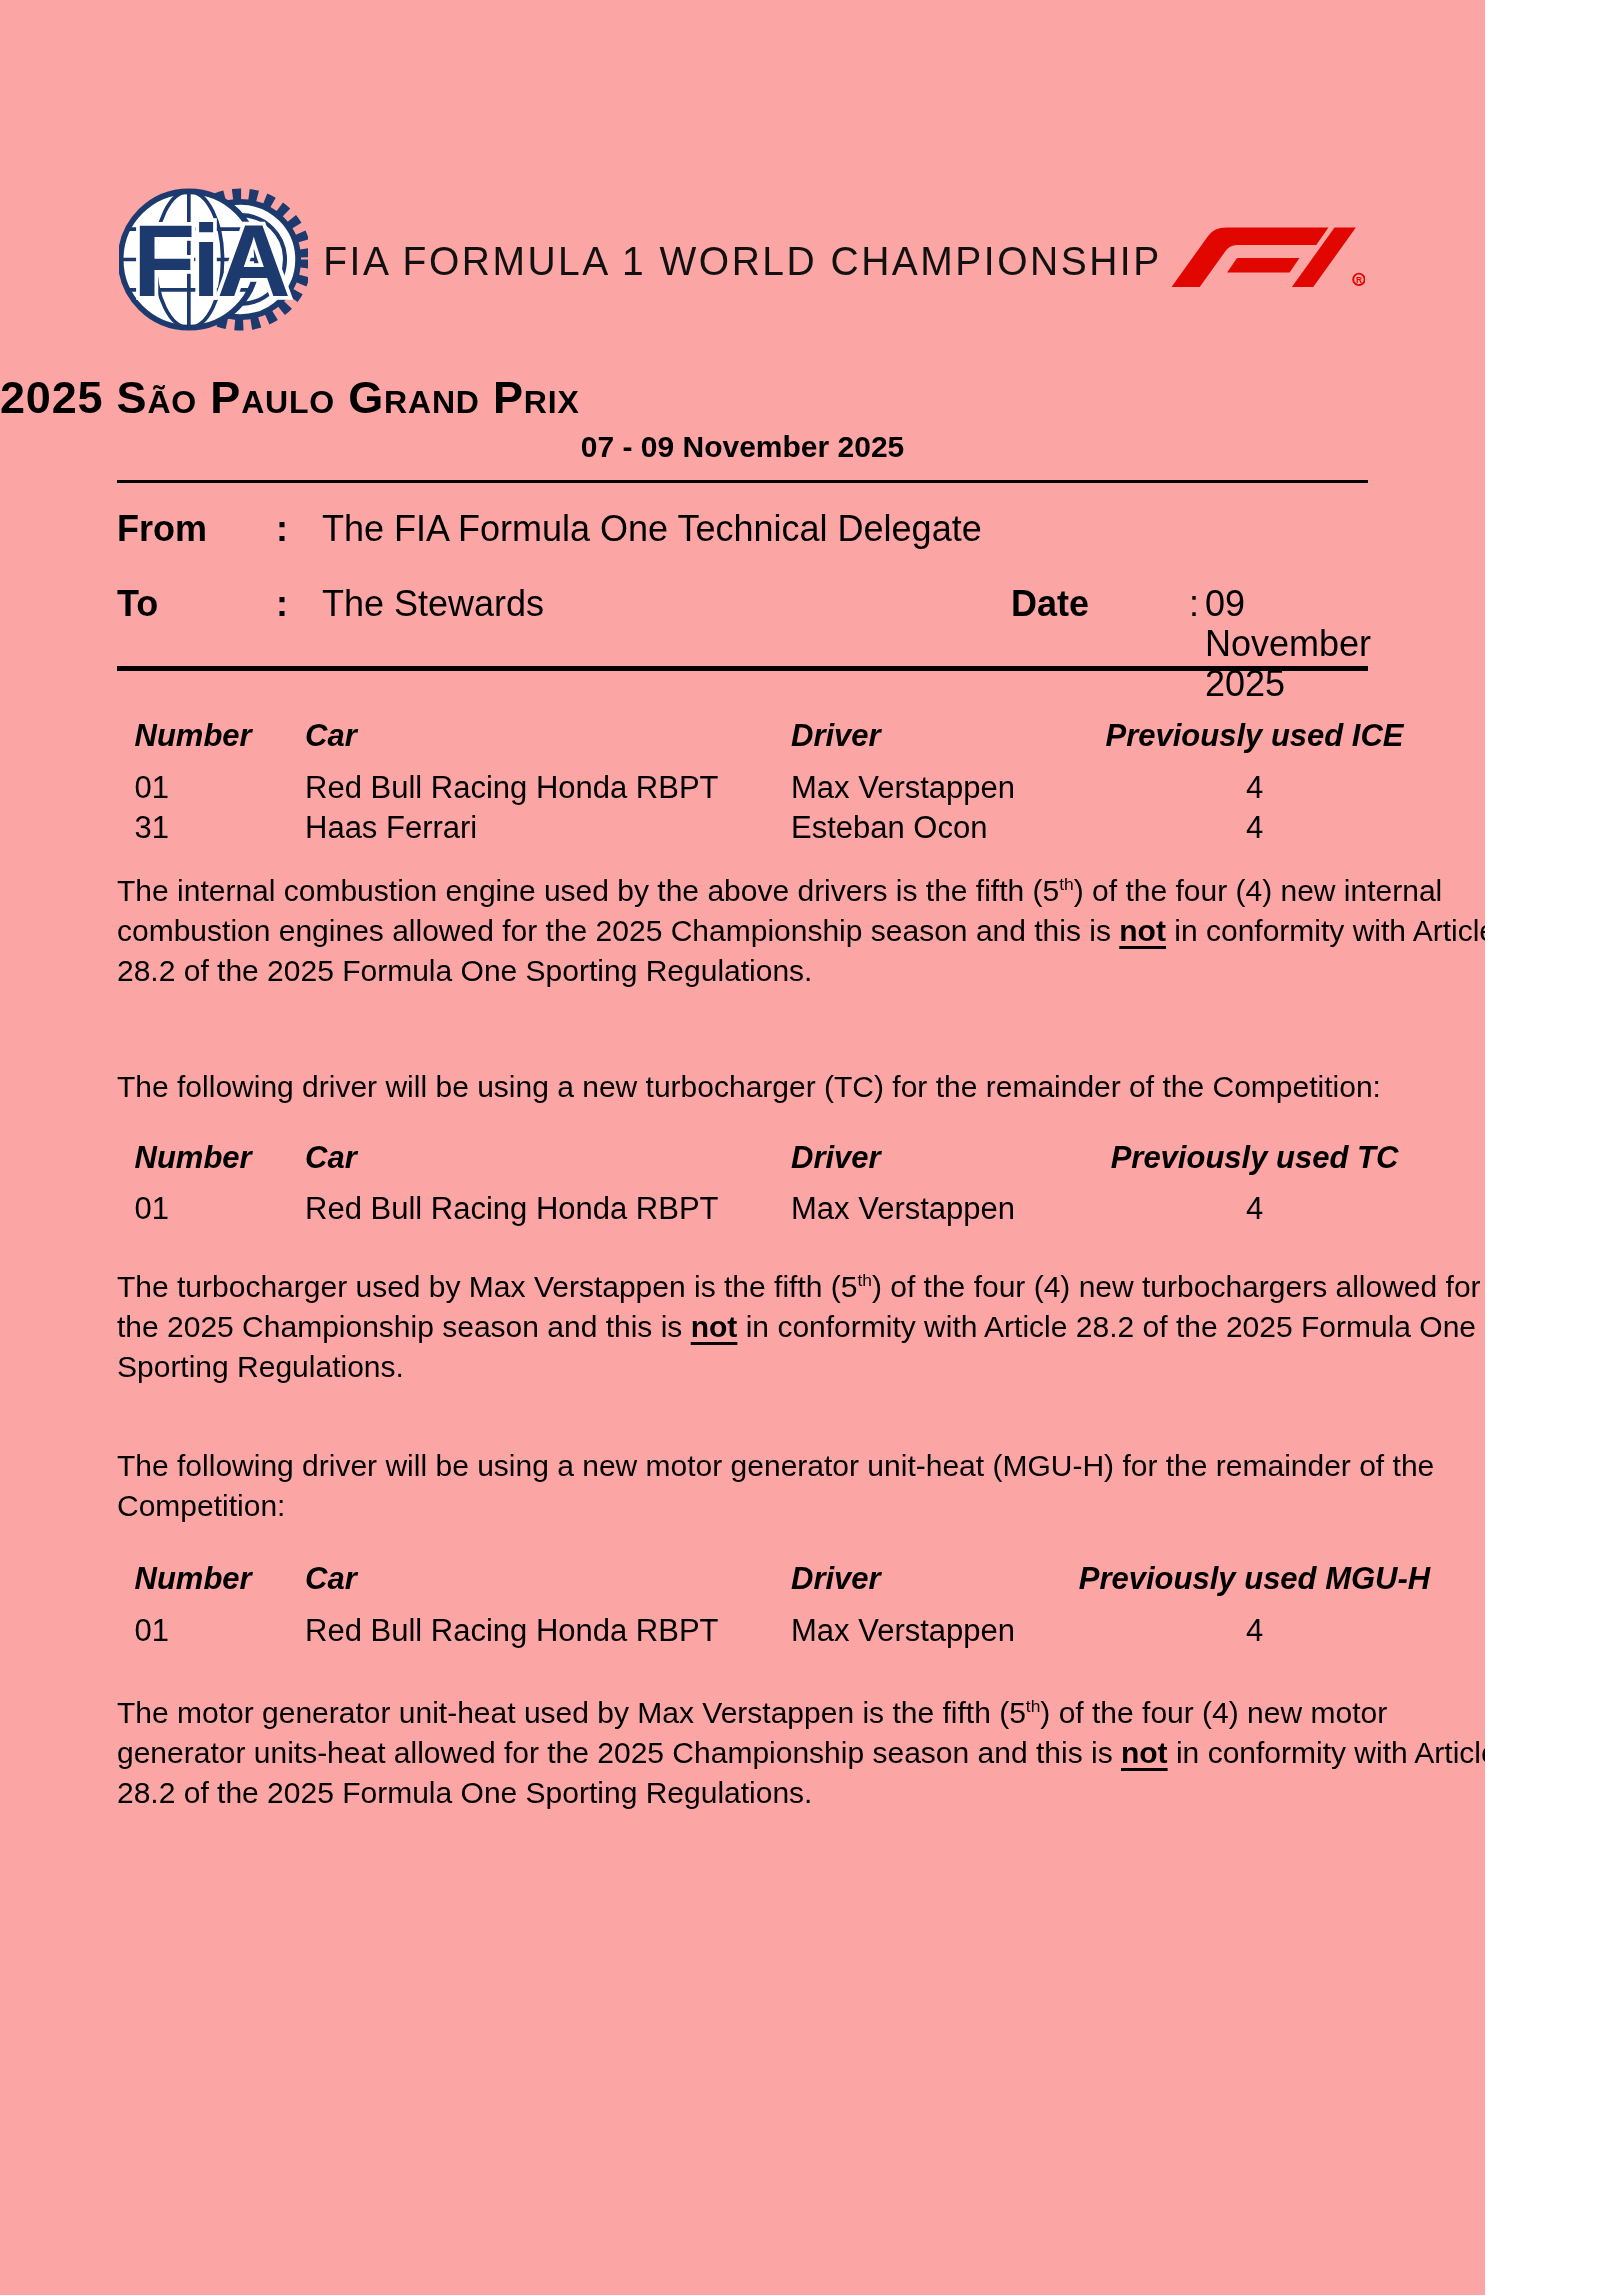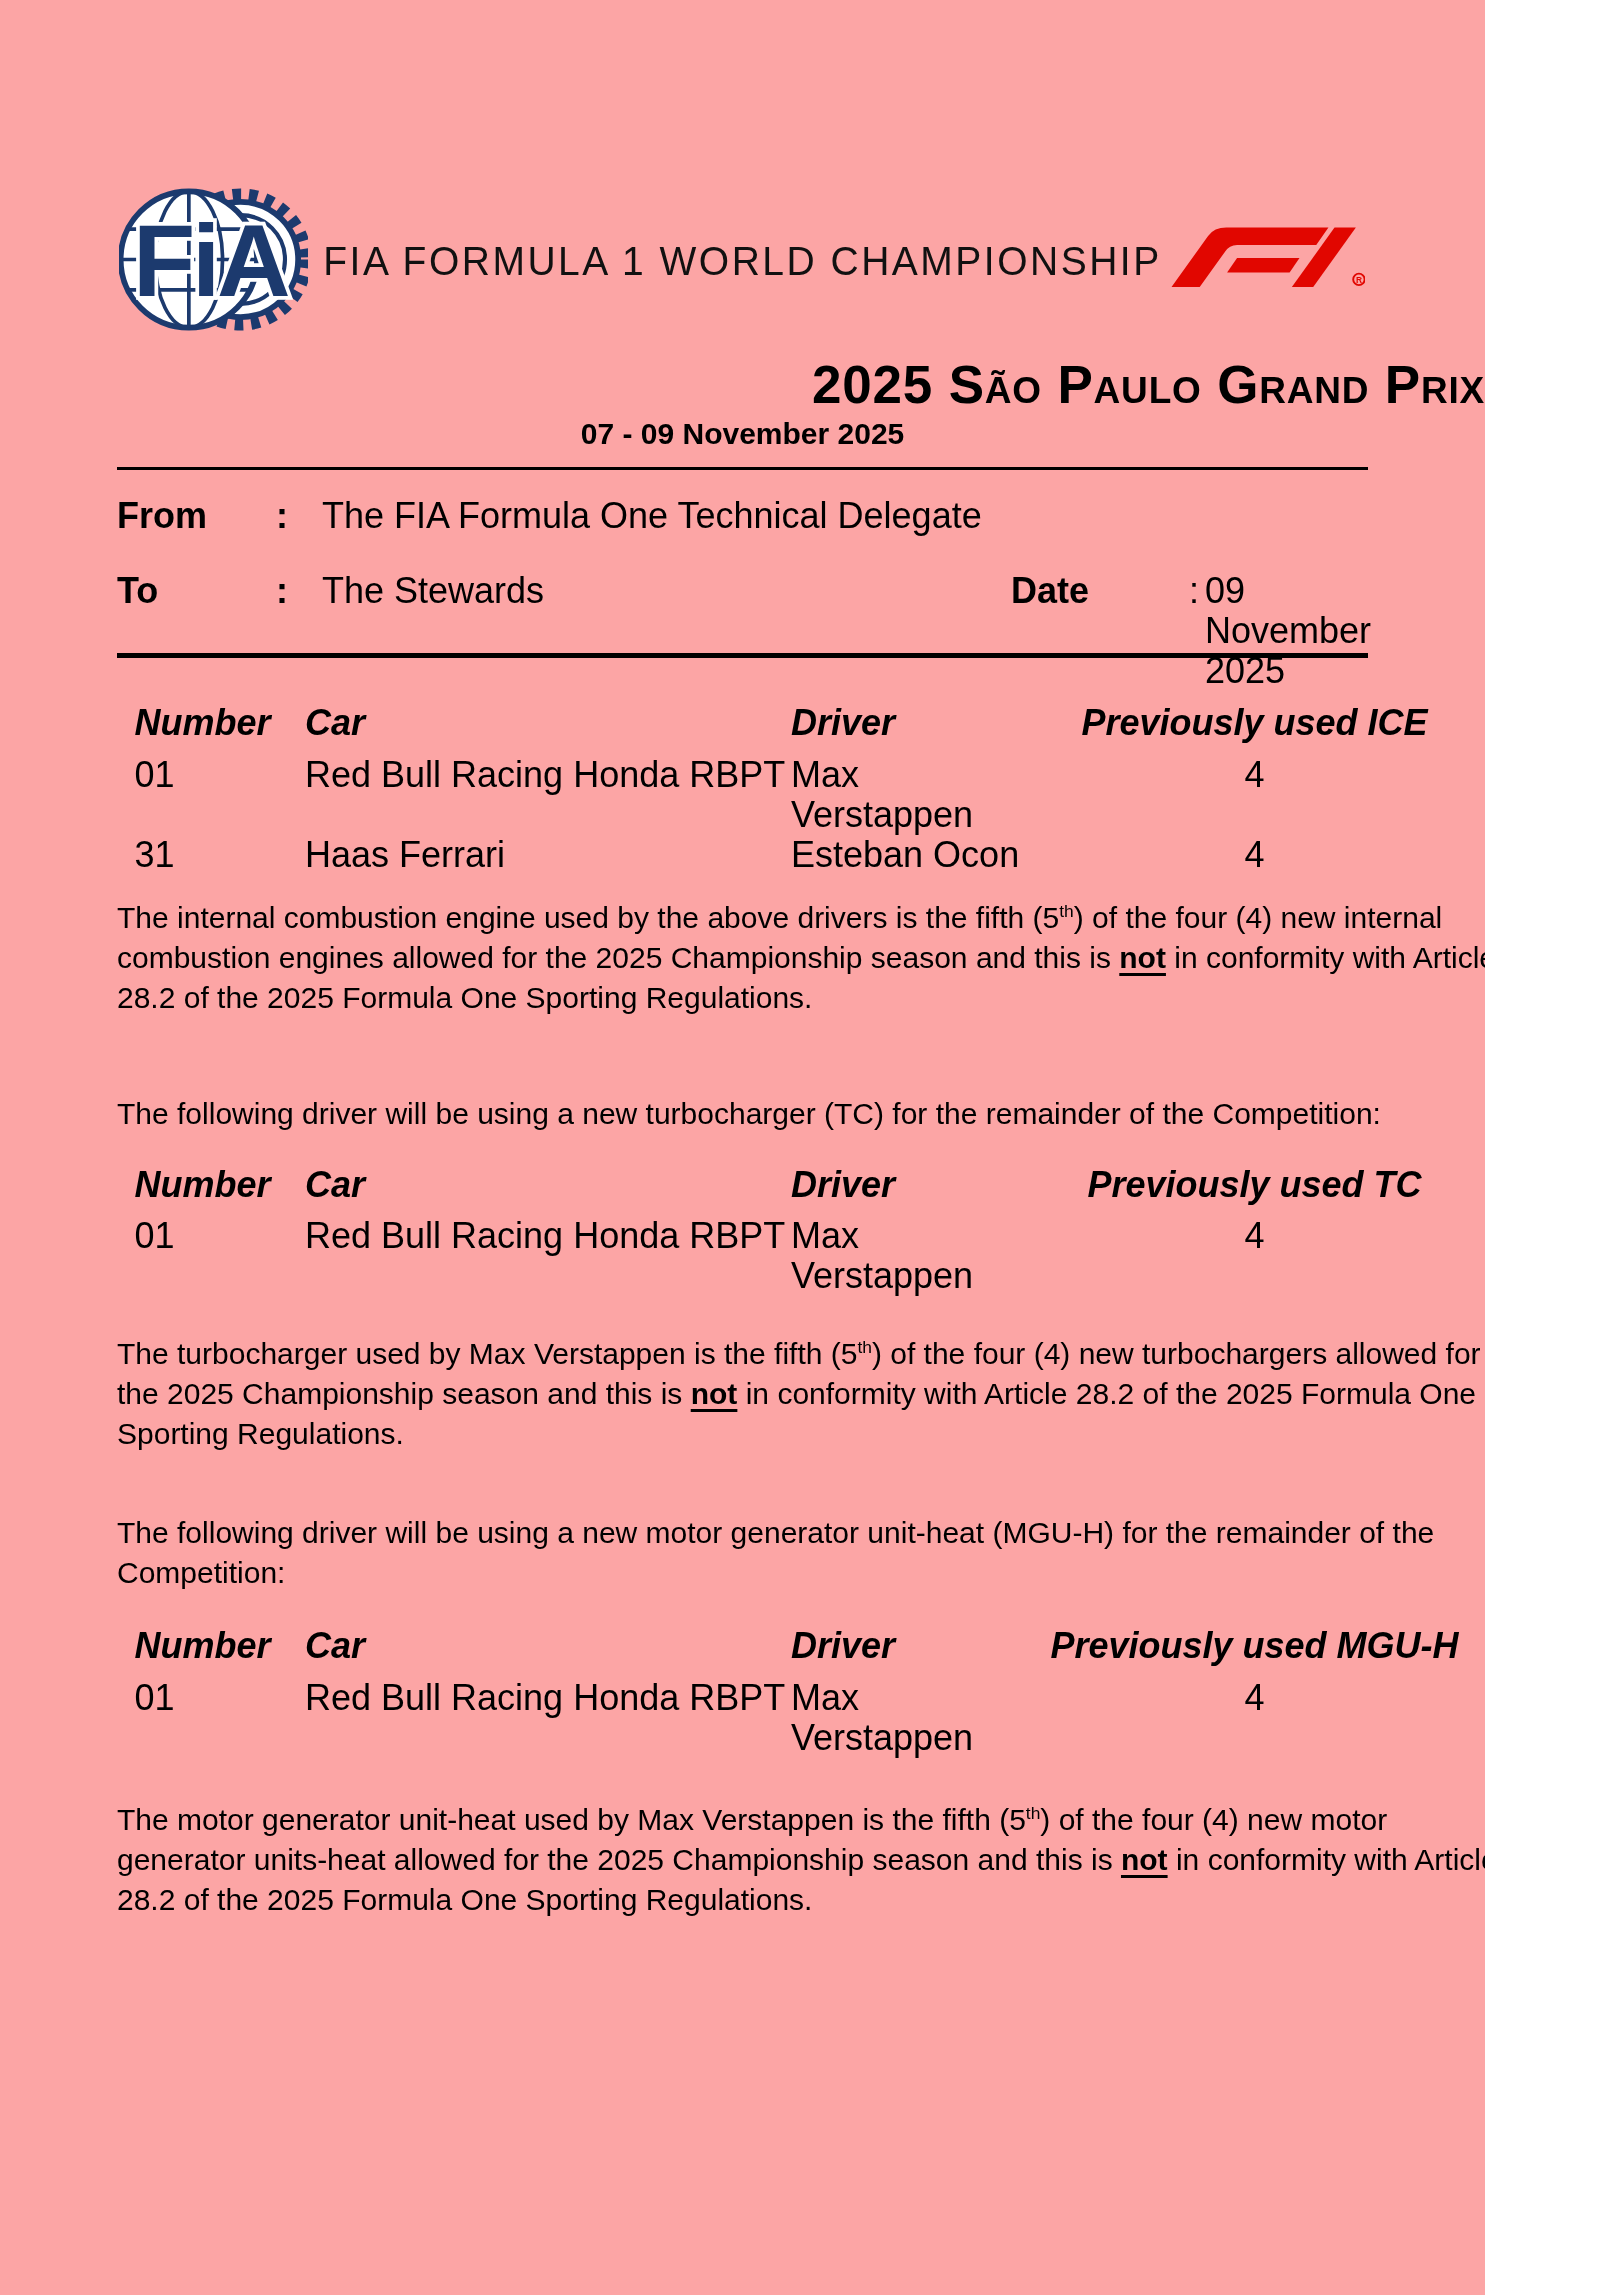--- a/index.html
+++ b/index.html
@@ -39,23 +39,23 @@
     font-size:39px;
     letter-spacing:2.5px;
     font-weight:400;
     transform:scaleY(1.06);
     color:#111111;
     white-space:nowrap;
   }
   .f1-logo{position:absolute;right:3.3px;top:33px;width:195px;height:90px;}
   
   .event-title{
-    margin-top:11px;
-    text-align:right;
-    font-size:53px;
+    margin-top:24px;
+    text-align:left;
+    font-size:45px;
     line-height:60px;
     font-weight:bold;
     font-variant:small-caps;
     letter-spacing:0.8px;
   }
   .event-dates{
     text-align:center;
     font-size:30px;
     line-height:38px;
     font-weight:bold;
@@ -100,21 +100,21 @@
   .p5{margin-top:59px;}
   .p6{margin-top:42px;}
   sup{font-size:.58em;line-height:0;vertical-align:super;}
   .seg-bold-underline{
     font-weight:bold;
     text-decoration:underline;
     text-decoration-thickness:2.5px;
     text-underline-offset:5px;
   }
   
-  .tbl{font-size:36px;}
+  .tbl{font-size:31px;}
   .tbl1{margin-top:45px;}
   .tbl2{margin-top:31px;}
   .tbl3{margin-top:33px;}
   .tr{
     display:grid;
     grid-template-columns:188px 486px 245px 470px;
     line-height:40px;
   }
   .tr.head{font-weight:bold;font-style:italic;margin-bottom:11.7px;}
   .td.c1{padding-left:17.5px;}

